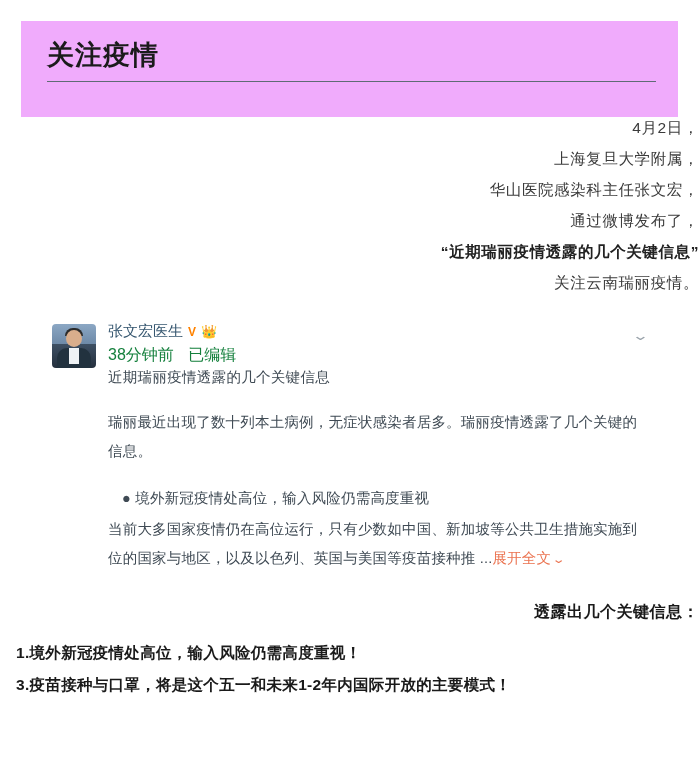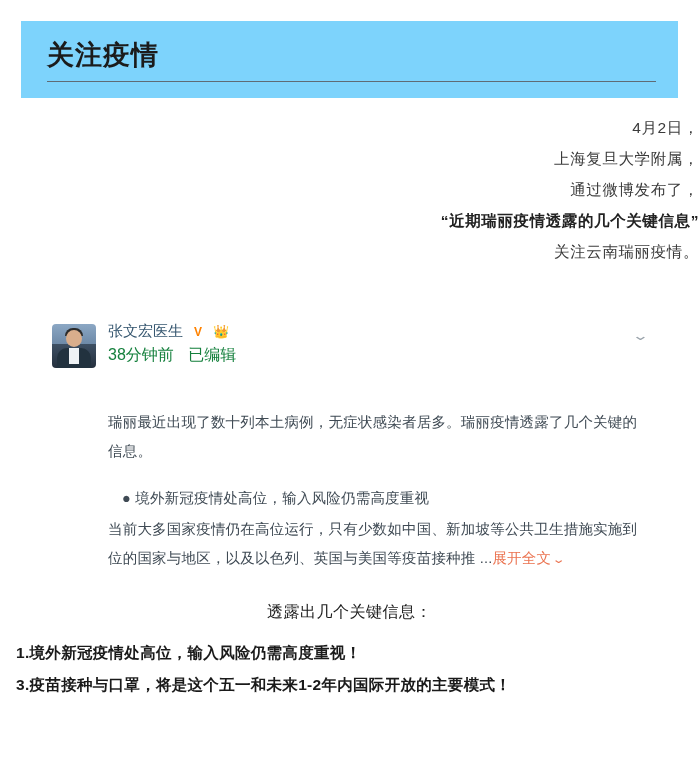--- a/index.html
+++ b/index.html
@@ -22,22 +22,22 @@
     background: #ffffff;
     box-sizing: border-box;
   }
 
   
   .header-band {
     position: absolute;
     left: 21px;
     top: 21px;
     width: 657px;
-    height: 77px;
-    background: #7dd3fc;
+    height: 96px;
+    background: #f0abfc;
     box-sizing: border-box;
   }
   .header-title {
     position: absolute;
     left: 26px;
     top: 16px;
     font-size: 27px;
     font-weight: bold;
     color: #1b1b1b;
     letter-spacing: 1px;
@@ -127,21 +127,21 @@
     background: #eef2f5;
     transform: skewX(0deg);
   }
 
   .wb-name-row {
     position: absolute;
     left: 66px;
     top: 4px;
     display: flex;
     align-items: center;
-    gap: 11px;
+    gap: 5px;
   }
   .wb-name {
     font-size: 15px;
     color: #35566f;
     font-weight: normal;
   }
   .badge-v {
     display: inline-block;
     font-size: 12px;
     font-weight: bold;
@@ -213,23 +213,23 @@
   }
 
   
   .keypoints {
     position: absolute;
     left: 0;
     top: 602px;
     width: 699px;
   }
   .kp-title {
-    text-align: center;
+    text-align: right;
     font-size: 16px;
-    font-weight: normal;
+    font-weight: bold;
     color: #1a1a1a;
     letter-spacing: 0.5px;
     margin-bottom: 14px;
   }
   .kp-item {
     font-size: 15.5px;
     font-weight: bold;
     color: #1a1a1a;
     letter-spacing: 0.3px;
     line-height: 32px;
@@ -242,20 +242,21 @@
 <div class="page">
 
   <div class="header-band">
     <div class="header-title">关注疫情</div>
     <div class="header-rule"></div>
   </div>
 
   <div class="intro">
     <div class="intro-line">4月2日，</div>
     <div class="intro-line">上海复旦大学附属，</div>
+    <div class="intro-line">华山医院感染科主任张文宏，</div>
     <div class="intro-line">通过微博发布了，</div>
     <div class="intro-line quote">“近期瑞丽疫情透露的几个关键信息”</div>
     <div class="intro-line">关注云南瑞丽疫情。</div>
   </div>
 
   <div class="weibo-card">
 
     <div class="avatar">
       <div class="body"></div>
       <div class="shirt"></div>
@@ -267,20 +268,21 @@
       <span class="wb-name">张文宏医生</span>
       <span class="badge-v">V</span>
       <span class="badge-crown">👑</span>
     </div>
 
     <div class="wb-meta">
       <span>38分钟前</span>
       <span>已编辑</span>
     </div>
 
+    <div class="wb-headline">近期瑞丽疫情透露的几个关键信息</div>
 
     <div class="wb-body">
       <p class="wb-para">瑞丽最近出现了数十列本土病例，无症状感染者居多。瑞丽疫情透露了几个关键的信息。</p>
       <p class="wb-bullet-head">● 境外新冠疫情处高位，输入风险仍需高度重视</p>
       <p class="wb-trunc"><span>当前大多国家疫情仍在高位运行，只有少数如中国、新加坡等公共卫生措施实施到位的国家与地区，以及以色列、英国与美国等疫苗接种推 ...</span><span class="expand-link">展开全文</span><span class="expand-caret">⌄</span></p>
     </div>
 
     <div class="card-caret">⌄</div>
   </div>
 

